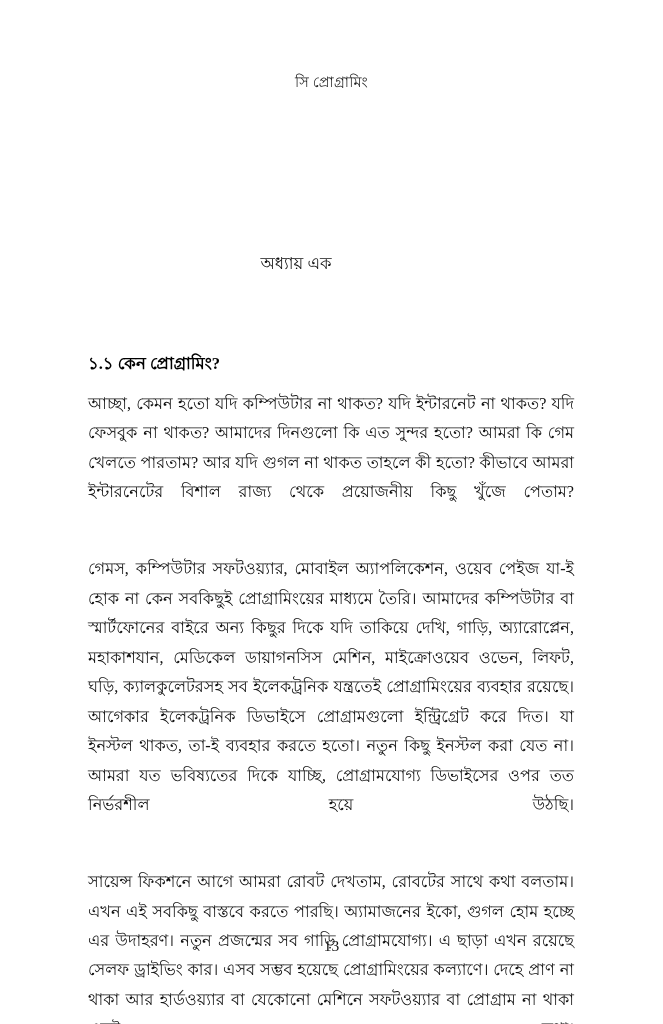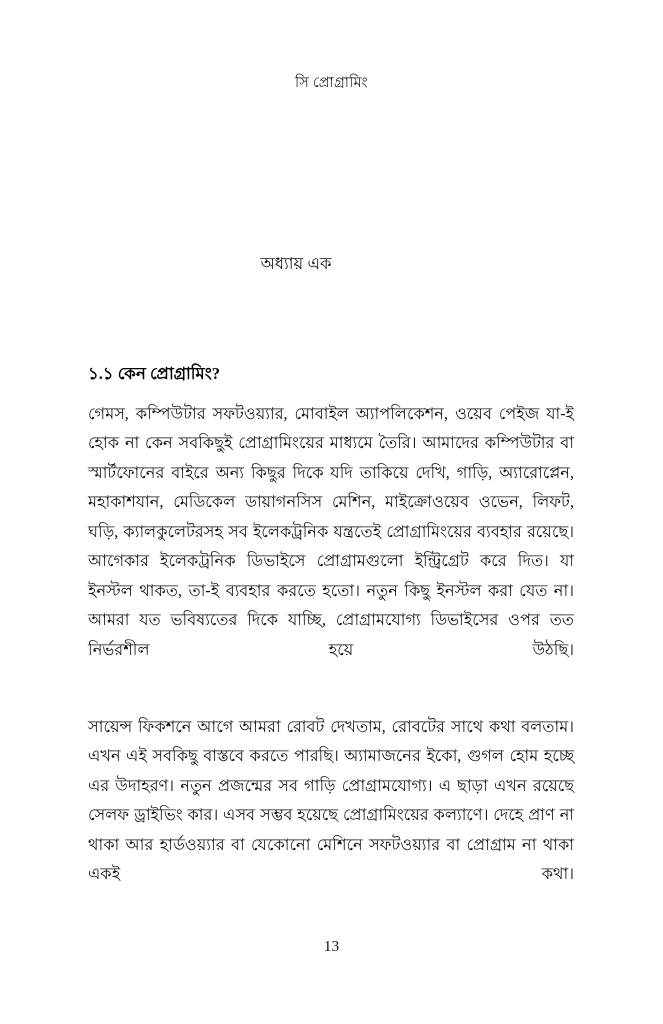--- a/index.html
+++ b/index.html
@@ -67,21 +67,21 @@
     top: 348px;
     left: 88px;
     width: 486px;
   }
 
   .section-heading {
     font-size: 16.5px;
     font-weight: 700;
     color: #000000;
     line-height: 1.5;
-    margin: 14px 0 13px 0;
+    margin: 4px 0 13px 0;
     text-align: left;
   }
 
   .para {
     font-size: 16.2px;
     line-height: 1.82;
     color: #111111;
     margin: 0 0 18px 0;
     text-align: justify;
     text-justify: inter-word;
@@ -117,20 +117,21 @@
   <div class="running-header">সি প্রোগ্রামিং</div>
 
   <div class="chapter-block">
     <div class="chapter-label">অধ্যায় এক</div>
   </div>
 
   <div class="content">
 
     <h2 class="section-heading">১.১ কেন প্রোগ্রামিং?</h2>
 
+    <p class="para">আচ্ছা, কেমন হতো যদি কম্পিউটার না থাকত? যদি ইন্টারনেট না থাকত? যদি ফেসবুক না থাকত? আমাদের দিনগুলো কি এত সুন্দর হতো? আমরা কি গেম খেলতে পারতাম? আর যদি গুগল না থাকত তাহলে কী হতো? কীভাবে আমরা ইন্টারনেটের বিশাল রাজ্য থেকে প্রয়োজনীয় কিছু খুঁজে পেতাম?</p>
 
     <p class="para">গেমস, কম্পিউটার সফটওয়্যার, মোবাইল অ্যাপলিকেশন, ওয়েব পেইজ যা-ই হোক না কেন সবকিছুই প্রোগ্রামিংয়ের মাধ্যমে তৈরি। আমাদের কম্পিউটার বা স্মার্টফোনের বাইরে অন্য কিছুর দিকে যদি তাকিয়ে দেখি, গাড়ি, অ্যারোপ্লেন, মহাকাশযান, মেডিকেল ডায়াগনসিস মেশিন, মাইক্রোওয়েব ওভেন, লিফট, ঘড়ি, ক্যালকুলেটরসহ সব ইলেকট্রনিক যন্ত্রতেই প্রোগ্রামিংয়ের ব্যবহার রয়েছে। আগেকার ইলেকট্রনিক ডিভাইসে প্রোগ্রামগুলো ইন্ট্রিগ্রেট করে দিত। যা ইনস্টল থাকত, তা-ই ব্যবহার করতে হতো। নতুন কিছু ইনস্টল করা যেত না। আমরা যত ভবিষ্যতের দিকে যাচ্ছি, প্রোগ্রামযোগ্য ডিভাইসের ওপর তত নির্ভরশীল হয়ে উঠছি।</p>
 
     <p class="para">সায়েন্স ফিকশনে আগে আমরা রোবট দেখতাম, রোবটের সাথে কথা বলতাম। এখন এই সবকিছু বাস্তবে করতে পারছি। অ্যামাজনের ইকো, গুগল হোম হচ্ছে এর উদাহরণ। নতুন প্রজন্মের সব গাড়ি প্রোগ্রামযোগ্য। এ ছাড়া এখন রয়েছে সেলফ ড্রাইভিং কার। এসব সম্ভব হয়েছে প্রোগ্রামিংয়ের কল্যাণে। দেহে প্রাণ না থাকা আর হার্ডওয়্যার বা যেকোনো মেশিনে সফটওয়্যার বা প্রোগ্রাম না থাকা একই কথা।</p>
 
   </div>
 
   <div class="page-number">13</div>
 
 </div>

